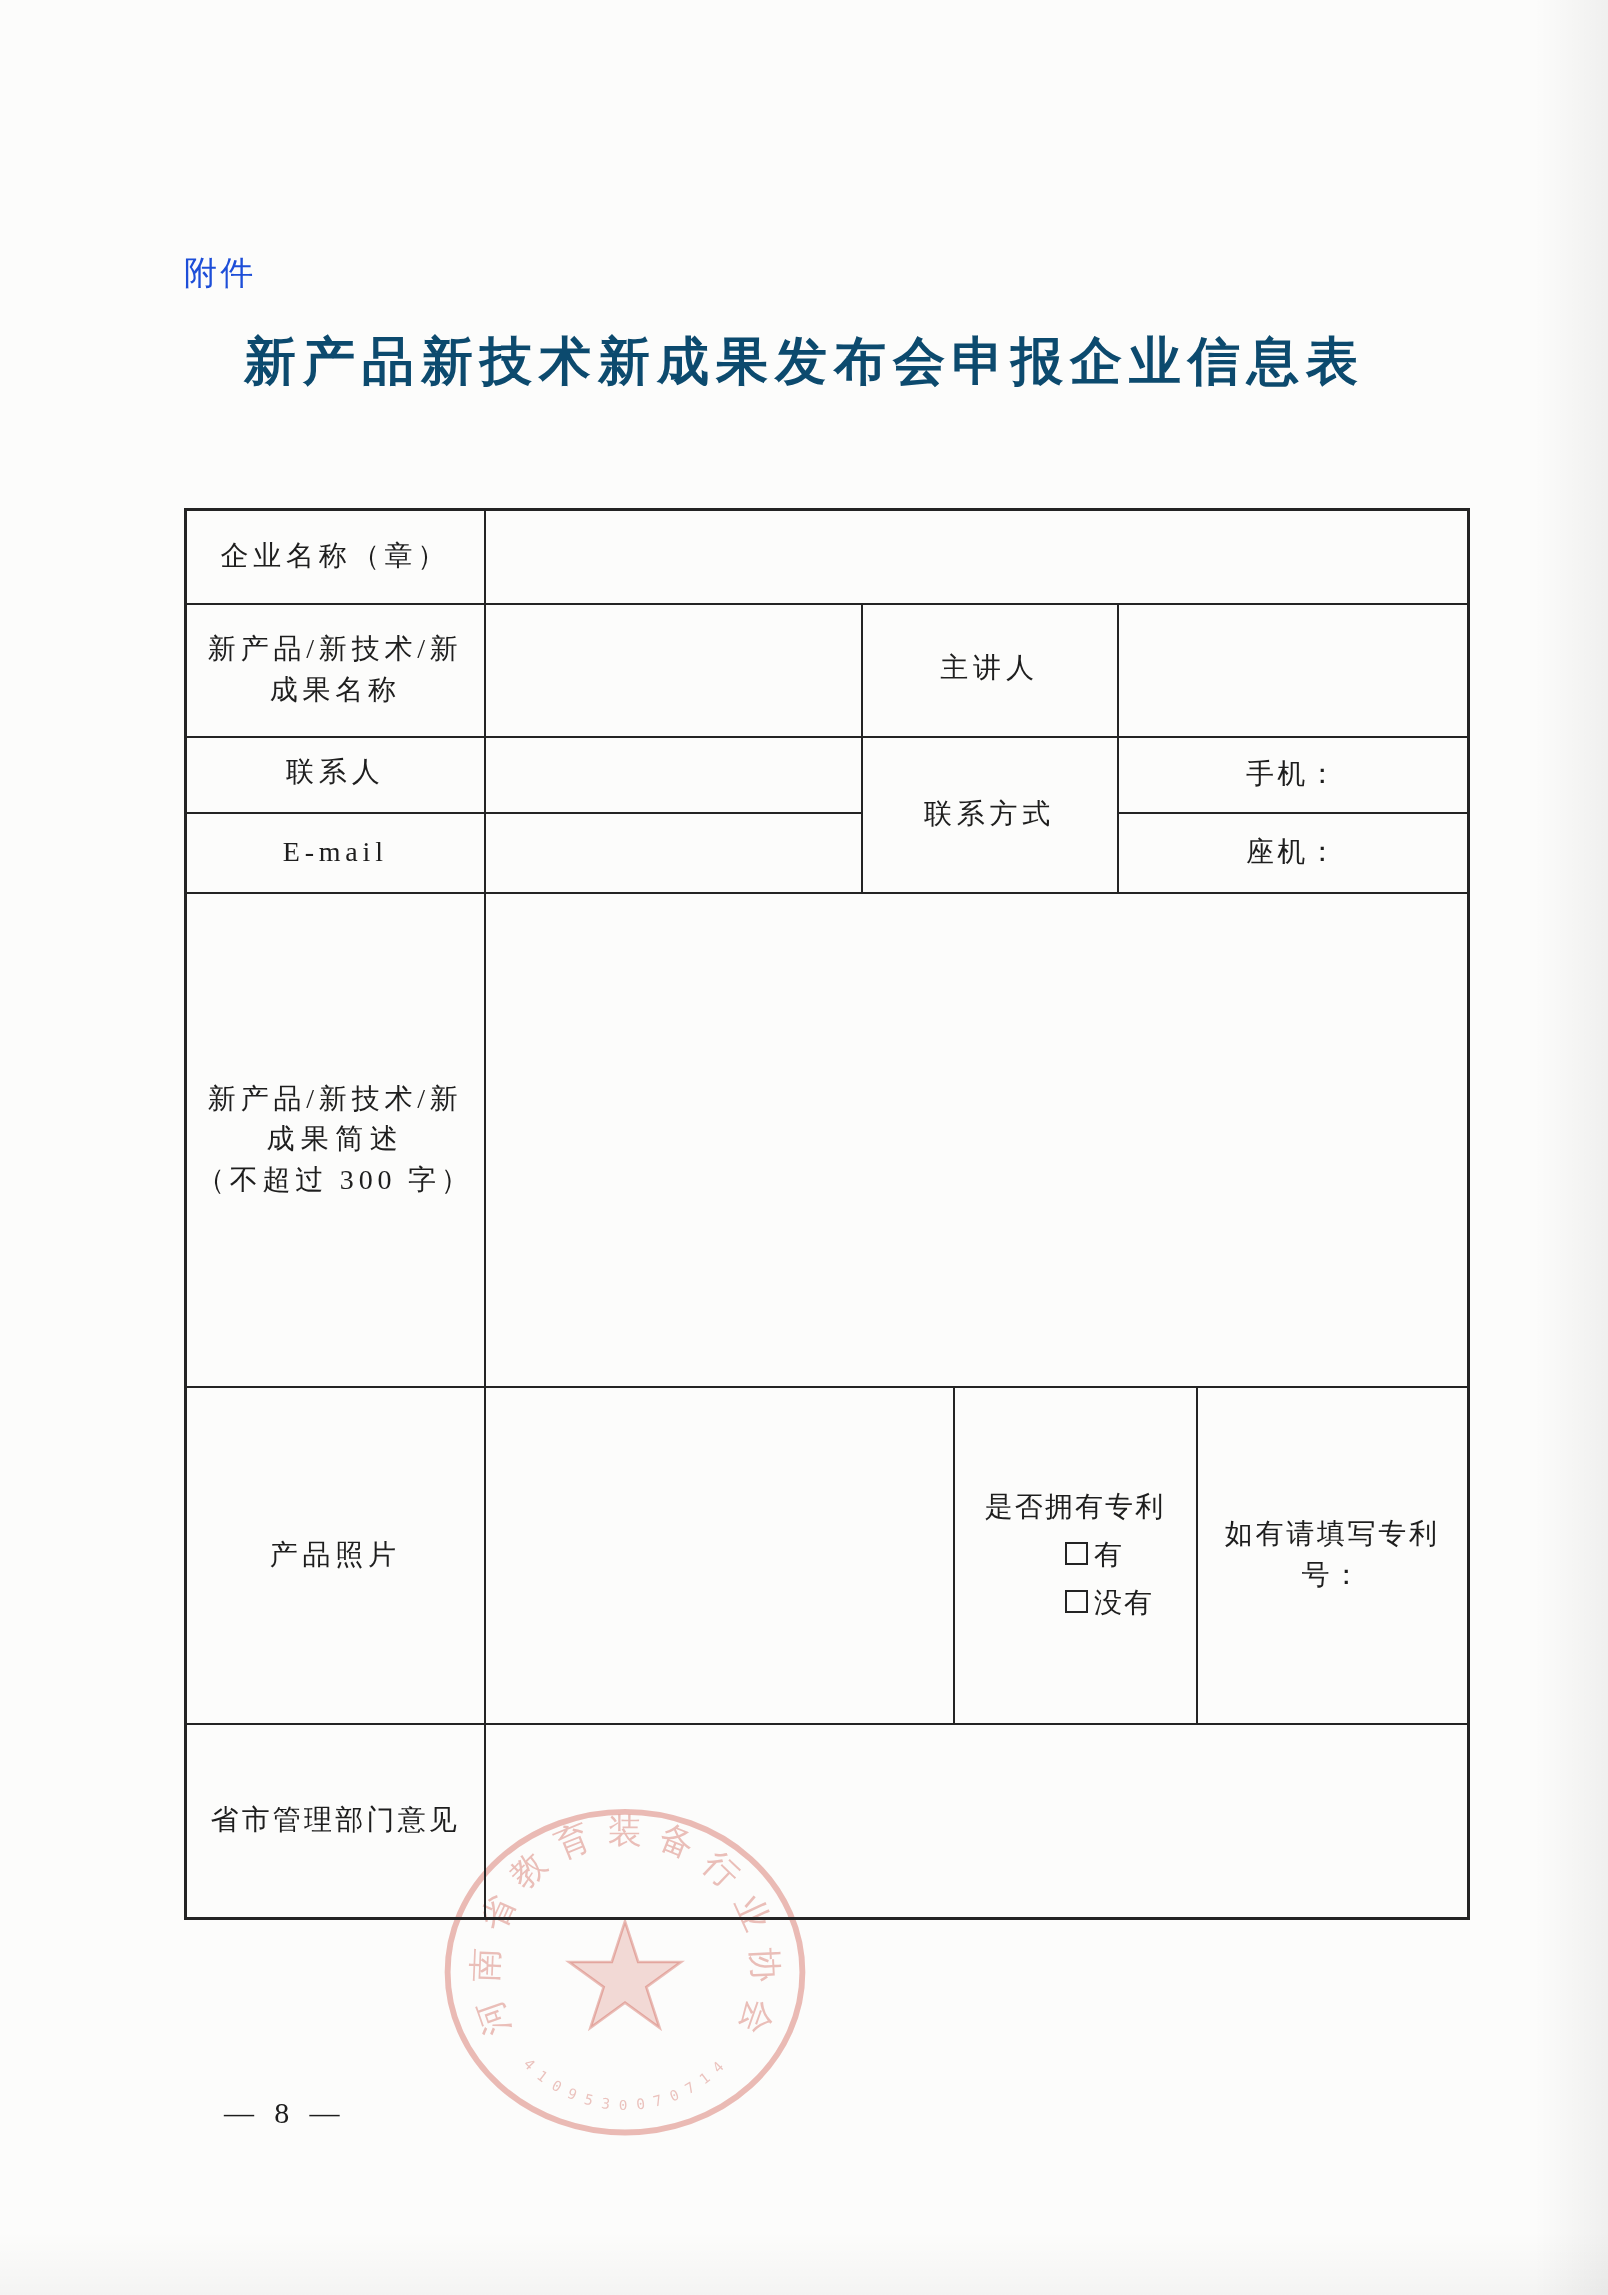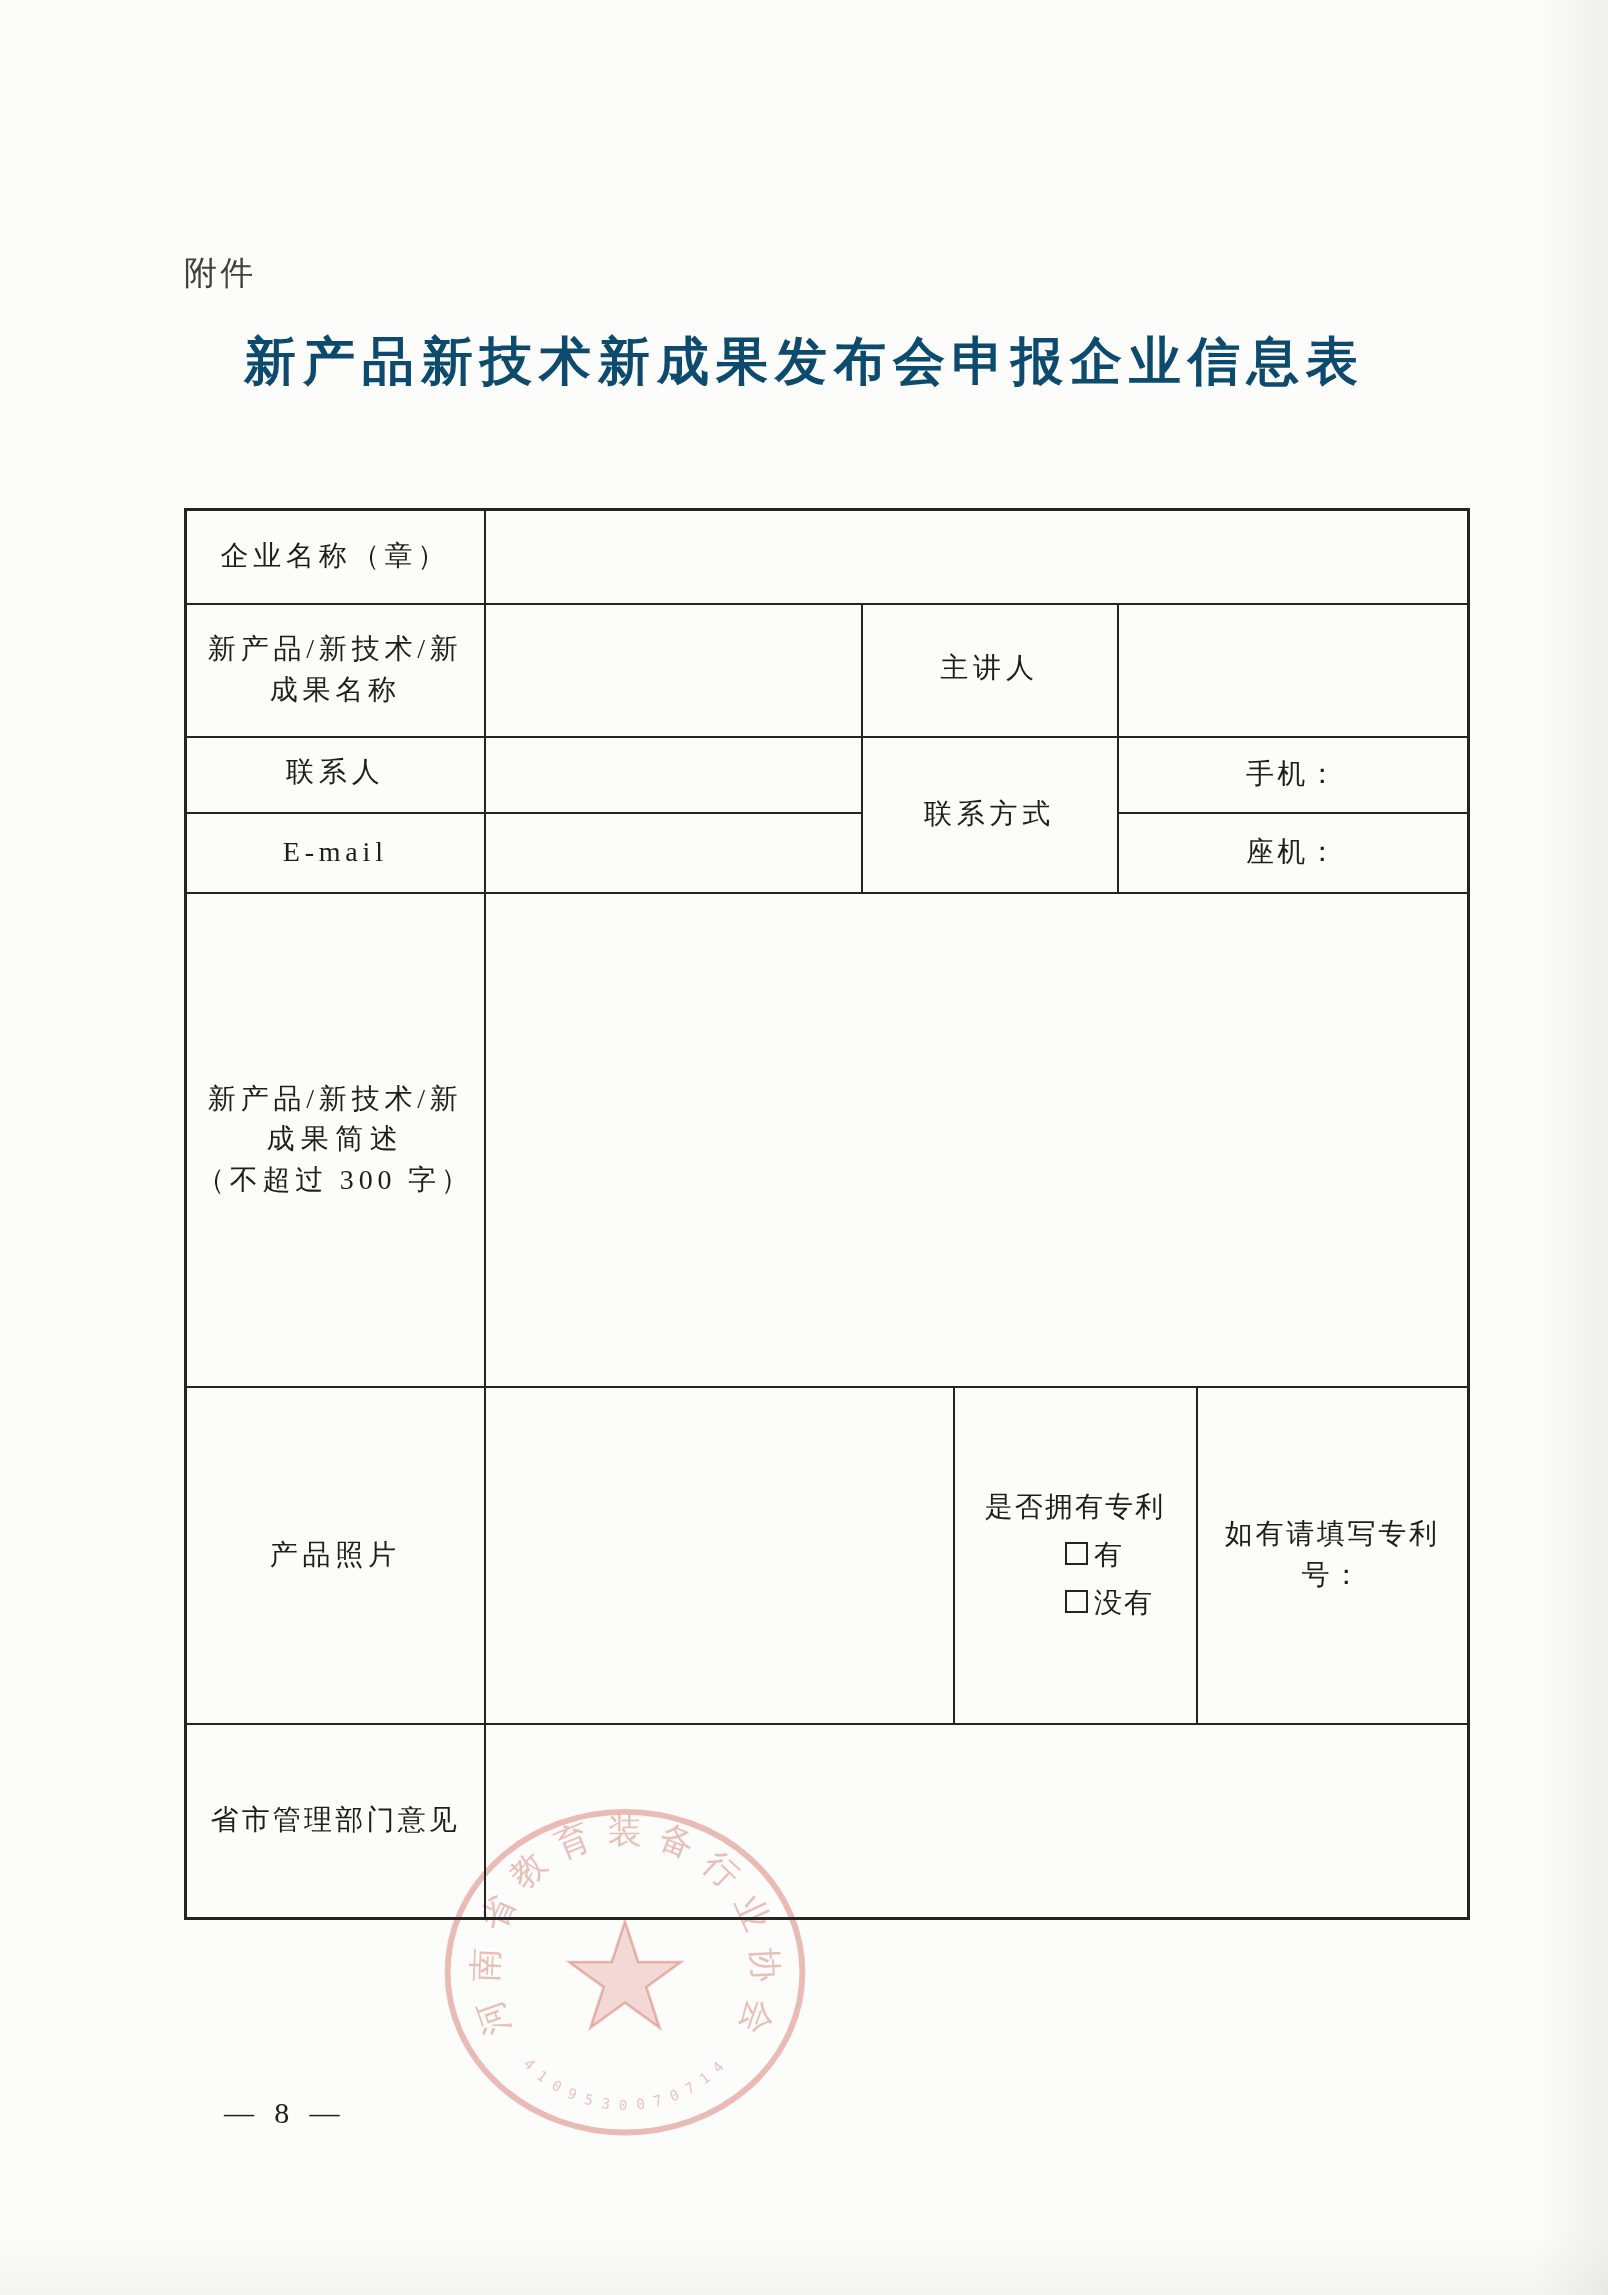--- a/index.html
+++ b/index.html
@@ -13,21 +13,21 @@
     color:#222;
   }
   
   .scan-shade-right{position:absolute;top:0;right:0;width:75px;height:100%;
     background:linear-gradient(to right,rgba(0,0,0,0),rgba(0,0,0,0.05));}
   .scan-shade-bottom{position:absolute;bottom:0;left:0;width:100%;height:64px;
     background:linear-gradient(to bottom,rgba(0,0,0,0),rgba(0,0,0,0.03));}
 
   .attachment{position:absolute;left:184px;top:251px;
     font-family:"Liberation Sans","DejaVu Sans",sans-serif;
-    font-size:33px;letter-spacing:3.2px;color:#404040;}
+    font-size:33px;letter-spacing:3.2px;color:#1d4ed8;}
   .title{position:absolute;left:0;top:327px;width:100%;margin:0;
     text-align:center;
     font-family:"Liberation Sans","DejaVu Sans",sans-serif;
     font-size:52px;font-weight:700;letter-spacing:7px;color:#0c4a6e;}
   .subtitle{position:absolute;left:0;top:426px;width:100%;
     text-align:center;font-size:30.5px;letter-spacing:2.7px;color:#1d1d1d;}
 
   table.form-table{
     position:absolute;left:184px;top:508px;
     width:1282px;table-layout:fixed;border-collapse:collapse;

